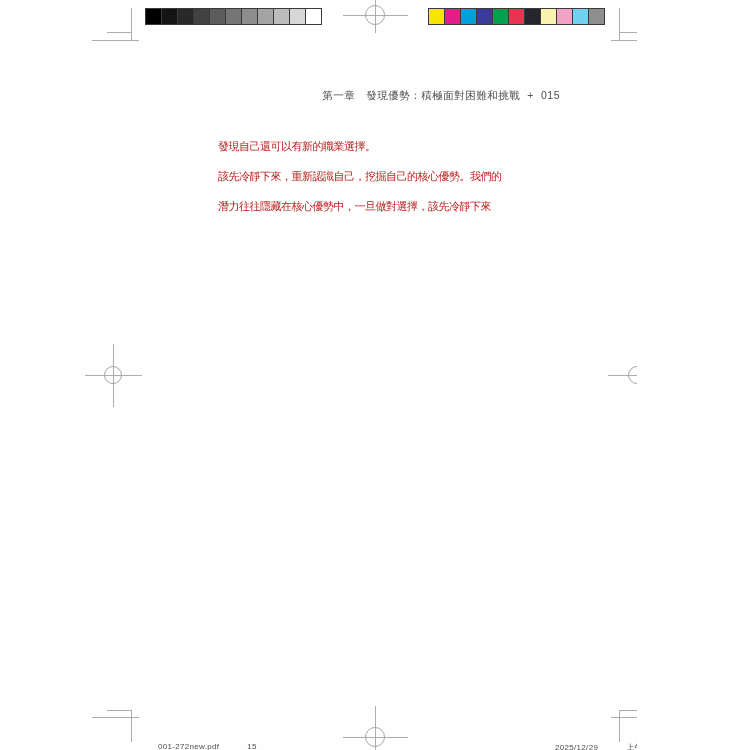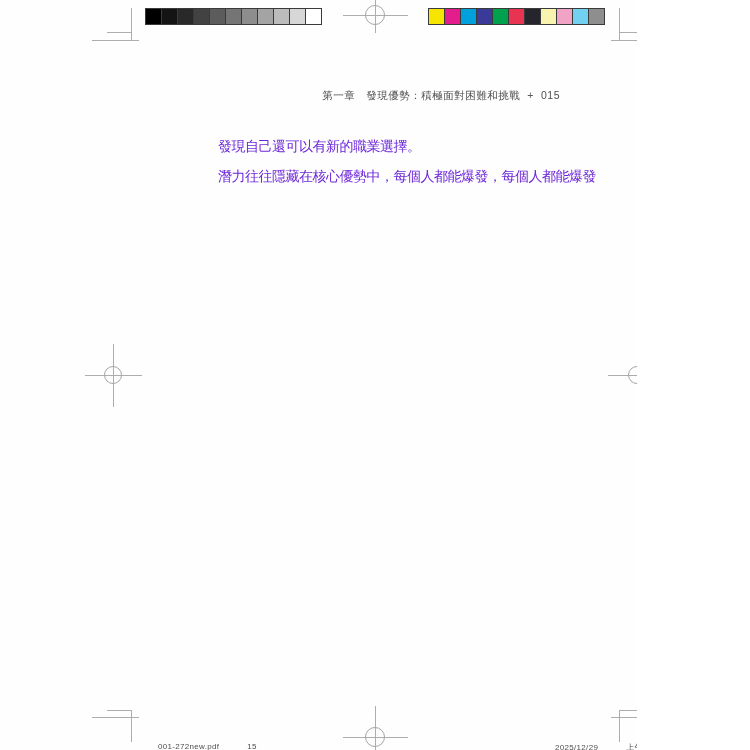--- a/index.html
+++ b/index.html
@@ -27,21 +27,21 @@
   }
   
   .running-head{
     position:absolute;left:218px;top:77px;width:342px;
     text-align:right;font-size:10.5px;color:#4e4e4e;
     letter-spacing:0.5px;white-space:pre;
   }
   .running-head .sep{margin:0 7px;color:#5a5a5a;}
   .body-text{
     position:absolute;left:218px;top:131px;width:360px;
-    color:#6d28d9;font-size:14px;letter-spacing:-0.5px;
+    color:#b91c1c;font-size:11px;letter-spacing:-0.5px;
   }
   .body-line{height:30px;line-height:30px;white-space:pre;}
   .slug{
     position:absolute;top:733px;font-size:8px;color:#4f4f4f;
     letter-spacing:0.3px;white-space:pre;
   }
   .slug-left{left:148px;}
   .slug-right{left:545px;}
   .slug span{margin-right:28px;}
   .slug span:last-child{margin-right:0;}
@@ -122,21 +122,22 @@
     <div class="mk" style="left:619px;top:710px;width:24px;height:1px;"></div>
     <div class="mk" style="left:611px;top:717px;width:47px;height:1px;"></div>
   </div>
 
   <div class="running-head">
     <span>第一章　發現優勢：積極面對困難和挑戰</span><span class="sep">+</span><span>015</span>
   </div>
 
   <div class="body-text">
     <div class="body-line">發現自己還可以有新的職業選擇。</div>
-    <div class="body-line">潛力往往隱藏在核心優勢中，每個人都能爆發，每個人都能爆發</div>
+    <div class="body-line">該先冷靜下來，重新認識自己，挖掘自己的核心優勢。我們的</div>
+    <div class="body-line">潛力往往隱藏在核心優勢中，一旦做對選擇，該先冷靜下來</div>
   </div>
 
   <div class="slug slug-left">
     <span>001-272new.pdf</span><span>15</span>
   </div>
   <div class="slug slug-right">
     <span>2025/12/29</span><span>上午9:30</span>
   </div>
 
 </div>

